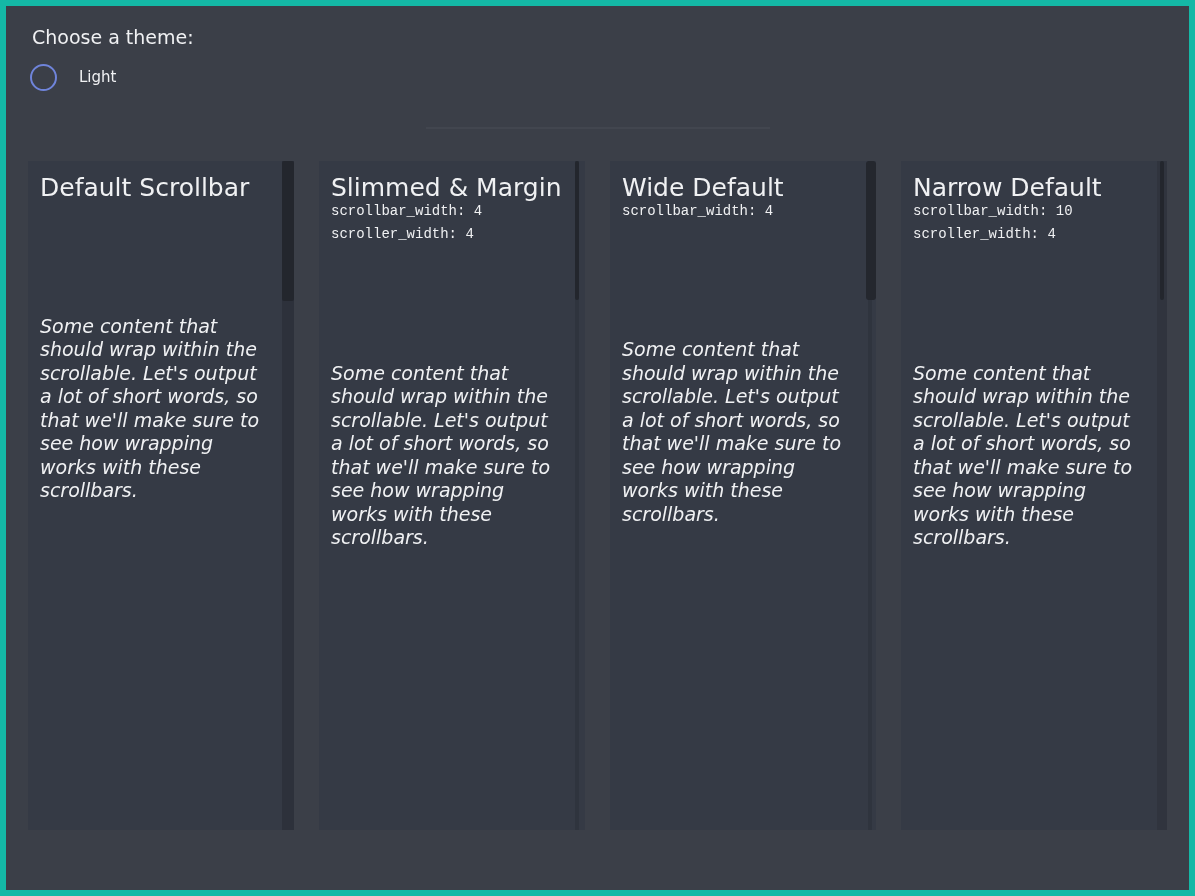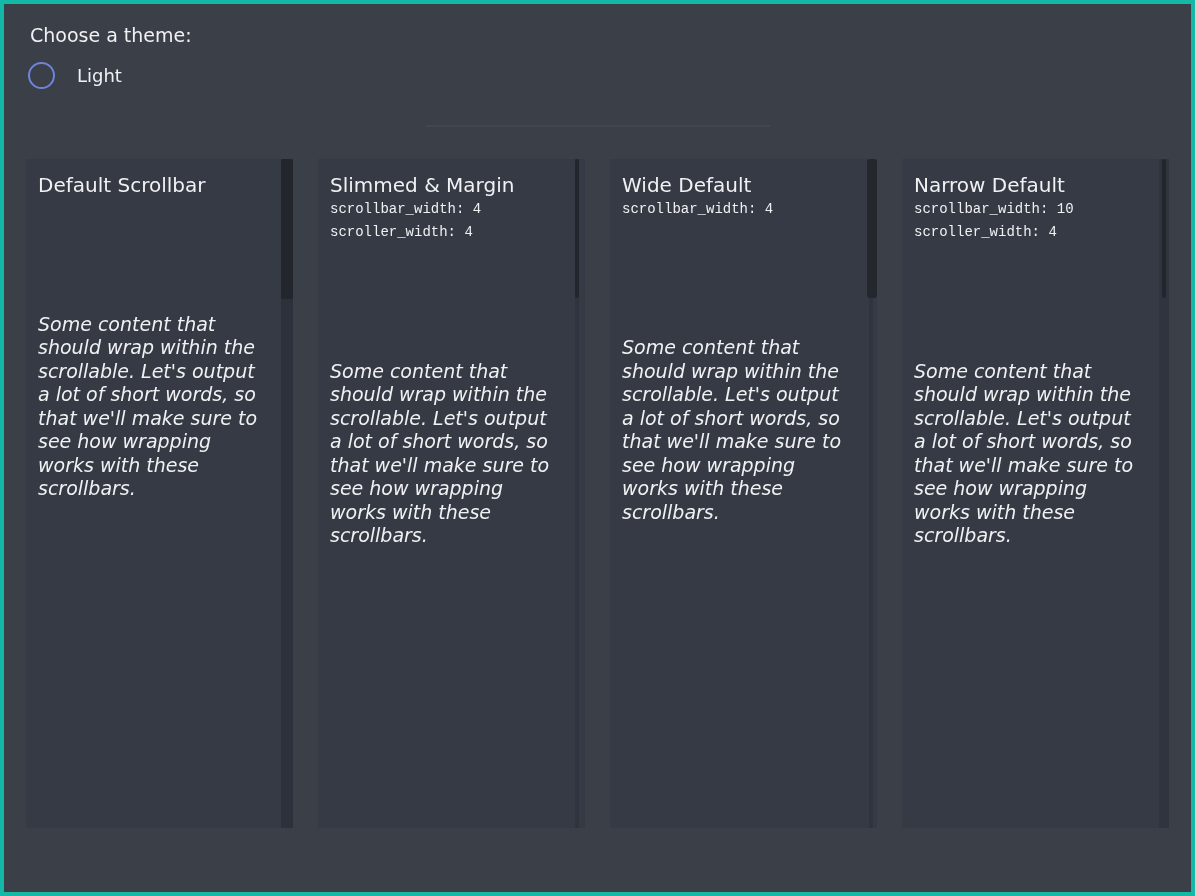--- a/index.html
+++ b/index.html
@@ -1,49 +1,49 @@
 <!DOCTYPE html>
 <html><head>
 <meta charset="utf-8">
 <style>
   html, body { margin:0; padding:0; background:#2c3038; }
   * { box-sizing:border-box; }
 
   .window {
     width:1195px; height:896px;
     background:#3b3f48;
-    border:4px solid #14b8a6;
+    border:6px solid #14b8a6;
     font-family:"DejaVu Sans", sans-serif;
     color:#f0f1f3;
     overflow:hidden;
     position:relative;
   }
 
   
   .theme-section { padding:19px 0 0 26px; }
   .theme-label { font-size:19px; line-height:24px; margin-bottom:14px; }
 
   .radio-row { display:flex; align-items:center; height:28px; margin-bottom:19px; cursor:default; }
   .radio-circle {
     width:27px; height:27px; flex:0 0 27px;
     border:2px solid #6f84da; border-radius:50%;
     display:flex; align-items:center; justify-content:center;
     background:transparent; margin-left:-2px;
   }
   .radio-dot { width:13px; height:13px; border-radius:50%; background:#7388dd; }
-  .radio-label { font-size:18px; margin-left:22px; }
+  .radio-label { font-size:15px; margin-left:22px; }
 
   
   .divider { width:344px; height:2px; background:#42464f; margin:36px auto 0 auto; }
 
   
   .panels { display:flex; gap:25px; padding:0 22px; margin-top:32px; height:669px; }
   .panel { flex:1 1 0; background:#353a45; position:relative; overflow:hidden; }
   .panel-content { padding:15px 0 0 12px; }
-  .panel-title  { font-size:20px; line-height:23.5px; }
+  .panel-title  { font-size:25px; line-height:23.5px; }
   .panel-param  { font-size:14px; line-height:23.5px;font-family:Liberation Mono, monospace; }
   .panel-body   { font-size:19px; line-height:23.5px; margin-top:115px; width:226px;font-style:italic; }
 
   
   .sb-track, .sb-thumb { position:absolute; top:0; }
   .sb-track { height:100%; }
 
   .p1 .sb-track { right:0;  width:12px; background:#2d313b; }
   .p1 .sb-thumb { right:0;  width:12px; height:140px; background:#23262d; border-radius:2px; }
 

